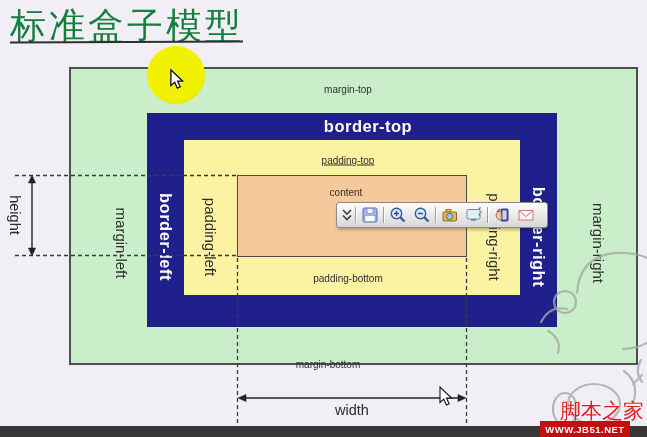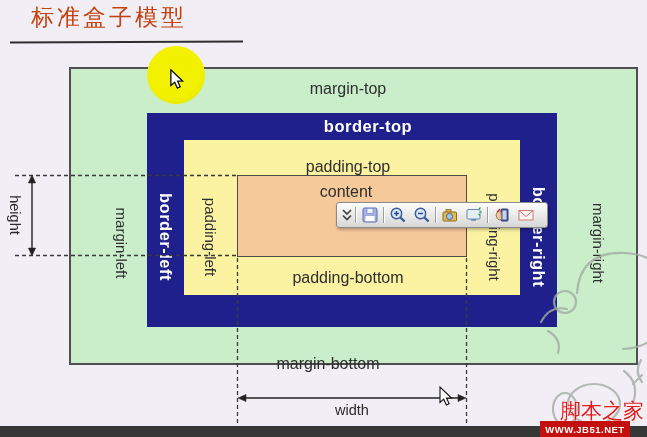--- a/index.html
+++ b/index.html
@@ -1,27 +1,27 @@
 <!DOCTYPE html>
 <html><head>
 <meta charset="utf-8">
 <style>
   html,body{margin:0;padding:0;}
   body{font-family:"Liberation Sans", sans-serif;}
   #stage{position:relative;width:647px;height:437px;background:#f2eef6;overflow:hidden;}
   .page-title{position:absolute;left:10px;top:2px;width:240px;font-family:"DejaVu Serif", serif;
-    font-size:23px;letter-spacing:3px;color:#c2410c;white-space:nowrap;margin-left:21px;}
+    font-size:36px;letter-spacing:3px;color:#15803d;white-space:nowrap;}
   .title-underline{position:absolute;left:10px;top:41px;width:233px;height:2px;background:#2f2f2f;
     transform:rotate(-0.3deg);}
   .box{position:absolute;box-sizing:border-box;}
   .margin-box{left:69px;top:67px;width:569px;height:298px;background:#c9eec9;border:2px solid #4f4f4f;}
   .border-box{left:147px;top:113px;width:410px;height:214px;background:#20208d;}
   .padding-box{left:184px;top:140px;width:336px;height:155px;background:#fbf2a2;}
   .content-box{left:237px;top:175px;width:230px;height:82px;background:#f6c99b;border:1px solid #4a4a4a;}
-  .hlabel{position:absolute;transform:translate(-50%,-50%);font-size:16px;color:#2e2e2e;white-space:nowrap;z-index:6;}
+  .hlabel{position:absolute;transform:translate(-50%,-50%);font-size:10px;color:#2e2e2e;white-space:nowrap;z-index:6;}
   .vlabel{position:absolute;transform:translate(-50%,-50%);writing-mode:vertical-rl;
     font-size:15px;color:#2e2e2e;white-space:nowrap;z-index:6;}
   .bwhite{color:#ffffff;font-weight:bold;font-size:16.5px;letter-spacing:.5px;}
   .measure-label{font-size:14.5px;color:#2a2a2a;}
   .overlay-svg{position:absolute;left:0;top:0;z-index:30;pointer-events:none;}
   .toolbar{position:absolute;left:336px;top:202px;width:212px;height:26px;z-index:20;
     background:linear-gradient(#fdfdfd,#d7d7d7);border:1px solid #8a8a8a;border-radius:3px;
     box-shadow:1px 2px 3px rgba(0,0,0,.25);display:flex;align-items:center;gap:2px;
     padding:0 3px;box-sizing:border-box;}
   .tb-btn{width:22px;height:22px;display:flex;align-items:center;justify-content:center;flex:0 0 auto;}
@@ -44,21 +44,21 @@
   <div class="page-title">标准盒子模型</div>
   <div class="title-underline"></div>
 
   <div class="box margin-box"></div>
   <div class="box border-box"></div>
   <div class="box padding-box"></div>
   <div class="box content-box"></div>
 
   <div class="hlabel" style="left:348px;top:89px;">margin-top</div>
   <div class="hlabel bwhite" style="left:368px;top:126px;">border-top</div>
-  <div class="hlabel" style="left:348px;top:167px;">padding-top</div>
+  <div class="hlabel" style="left:348px;top:160px;text-decoration:underline;">padding-top</div>
   <div class="hlabel" style="left:346px;top:192px;">content</div>
   <div class="hlabel" style="left:348px;top:278px;">padding-bottom</div>
   <div class="hlabel" style="left:328px;top:347px;margin-top:17px;">margin-bottom</div>
 
   <div class="vlabel" style="left:121px;top:243px;">margin-left</div>
   <div class="vlabel bwhite" style="left:165px;top:237px;">border-left</div>
   <div class="vlabel" style="left:210px;top:237px;">padding-left</div>
   <div class="vlabel" style="left:494px;top:237px;">padding-right</div>
   <div class="vlabel bwhite" style="left:538px;top:237px;">border-right</div>
   <div class="vlabel" style="left:598px;top:243px;">margin-right</div>

